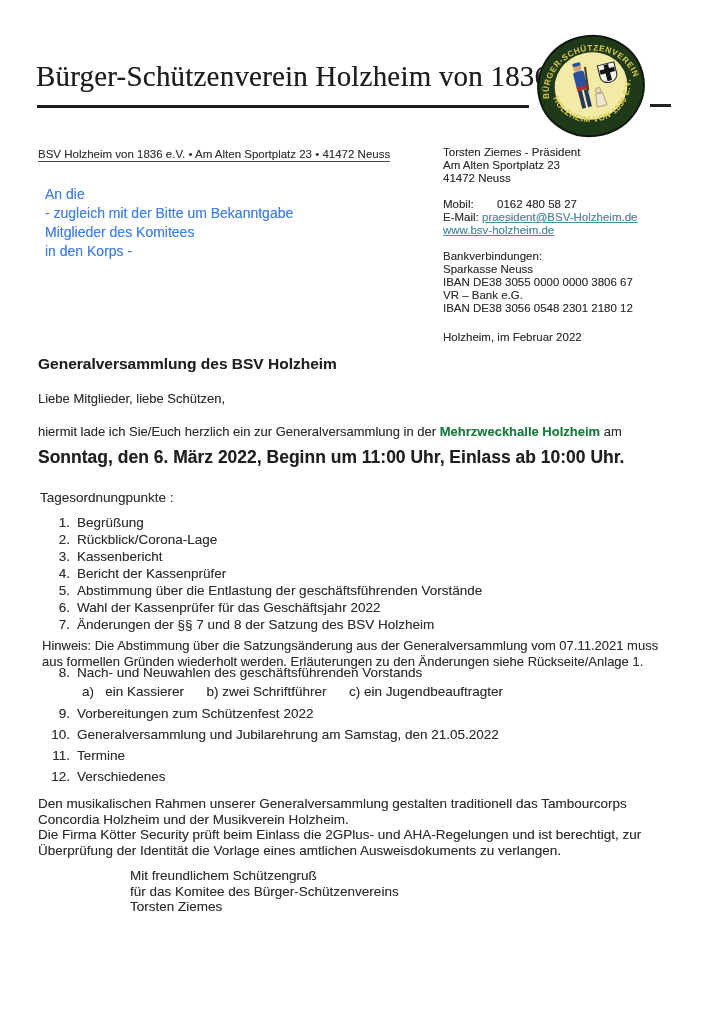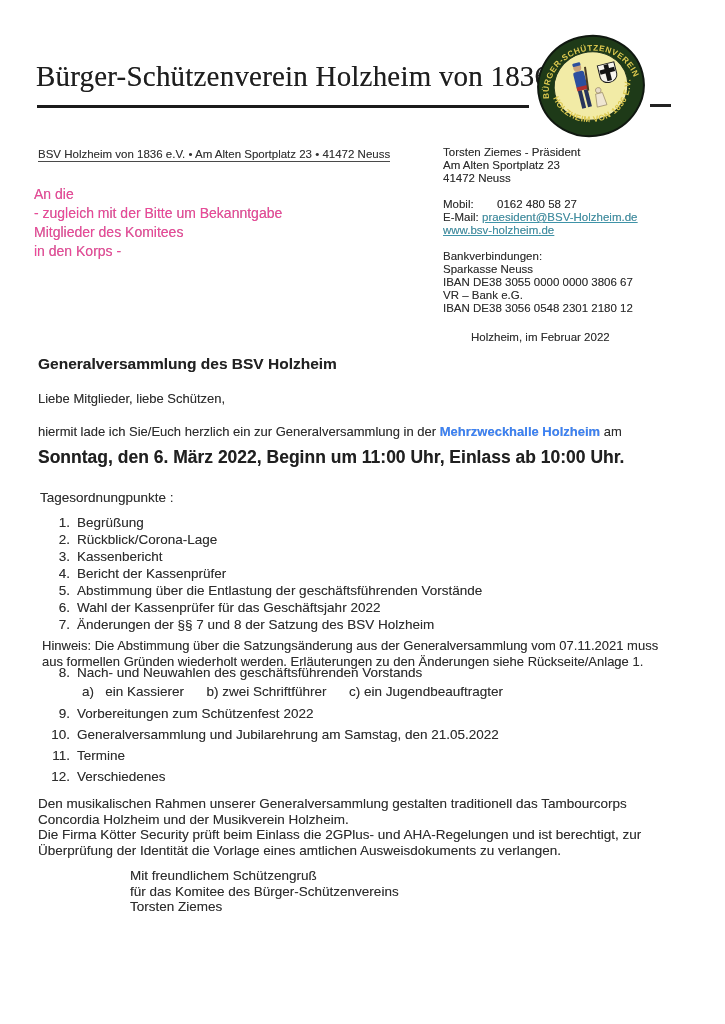--- a/index.html
+++ b/index.html
@@ -15,32 +15,32 @@
     text-shadow:0 0 .6px rgba(0,0,0,.55);
   }
   .header-rule{left:37px;top:105px;width:492px;height:3px;background:#1b1b1b;}
   .header-dash{left:650px;top:104px;width:21px;height:3px;background:#222;}
   .logo{left:534px;top:32px;}
   
   .sender-line{
     left:38px;top:148px;font-size:11.5px;color:#333;
     border-bottom:1px solid #4a4a4a;padding-bottom:1px;
   }
-  .recipient{left:34px;top:185px;font-size:14px;line-height:19px;color:#ec4899;}
+  .recipient{left:45px;top:185px;font-size:14px;line-height:19px;color:#3b82f6;}
   
   .contact-col{left:443px;top:146px;width:270px;font-size:11.5px;line-height:13px;color:#2d2d2d;}
   .contact-col .blk{margin:0 0 13px 0;}
   .mob-label{display:inline-block;width:54px;}
   a.doc-link{color:#3e93a8;text-decoration:underline;}
-  .dateline{margin-top:16px;margin-left:28px;}
+  .dateline{margin-top:16px;}
   
   .main-heading{left:38px;top:355px;font-size:15.5px;font-weight:bold;color:#222;text-align:right;}
   .salutation{left:38px;top:391px;font-size:13px;}
   .invite-line{left:38px;top:424px;font-size:13px;}
-  .invite-line b{color:#3b82f6;}
+  .invite-line b{color:#15803d;}
   .big-date{left:38px;top:447px;font-size:17.5px;font-weight:bold;color:#202020;}
   .agenda-label{left:40px;top:490px;font-size:13.5px;}
   .agenda-row{left:46px;font-size:13.5px;white-space:pre;}
   .agenda-row .num{display:inline-block;width:24px;text-align:right;margin-right:7px;}
   .hinweis{left:42px;top:638px;width:660px;font-size:13px;line-height:15.5px;}
   .subline{left:82px;top:684px;font-size:13.5px;white-space:pre;}
   .para{left:38px;width:660px;font-size:13.5px;line-height:15.5px;}
   .music-para{top:796px;}
   .security-para{top:827px;}
   .closing{left:130px;top:868px;width:400px;text-align:left;font-size:13.5px;line-height:15.5px;}

